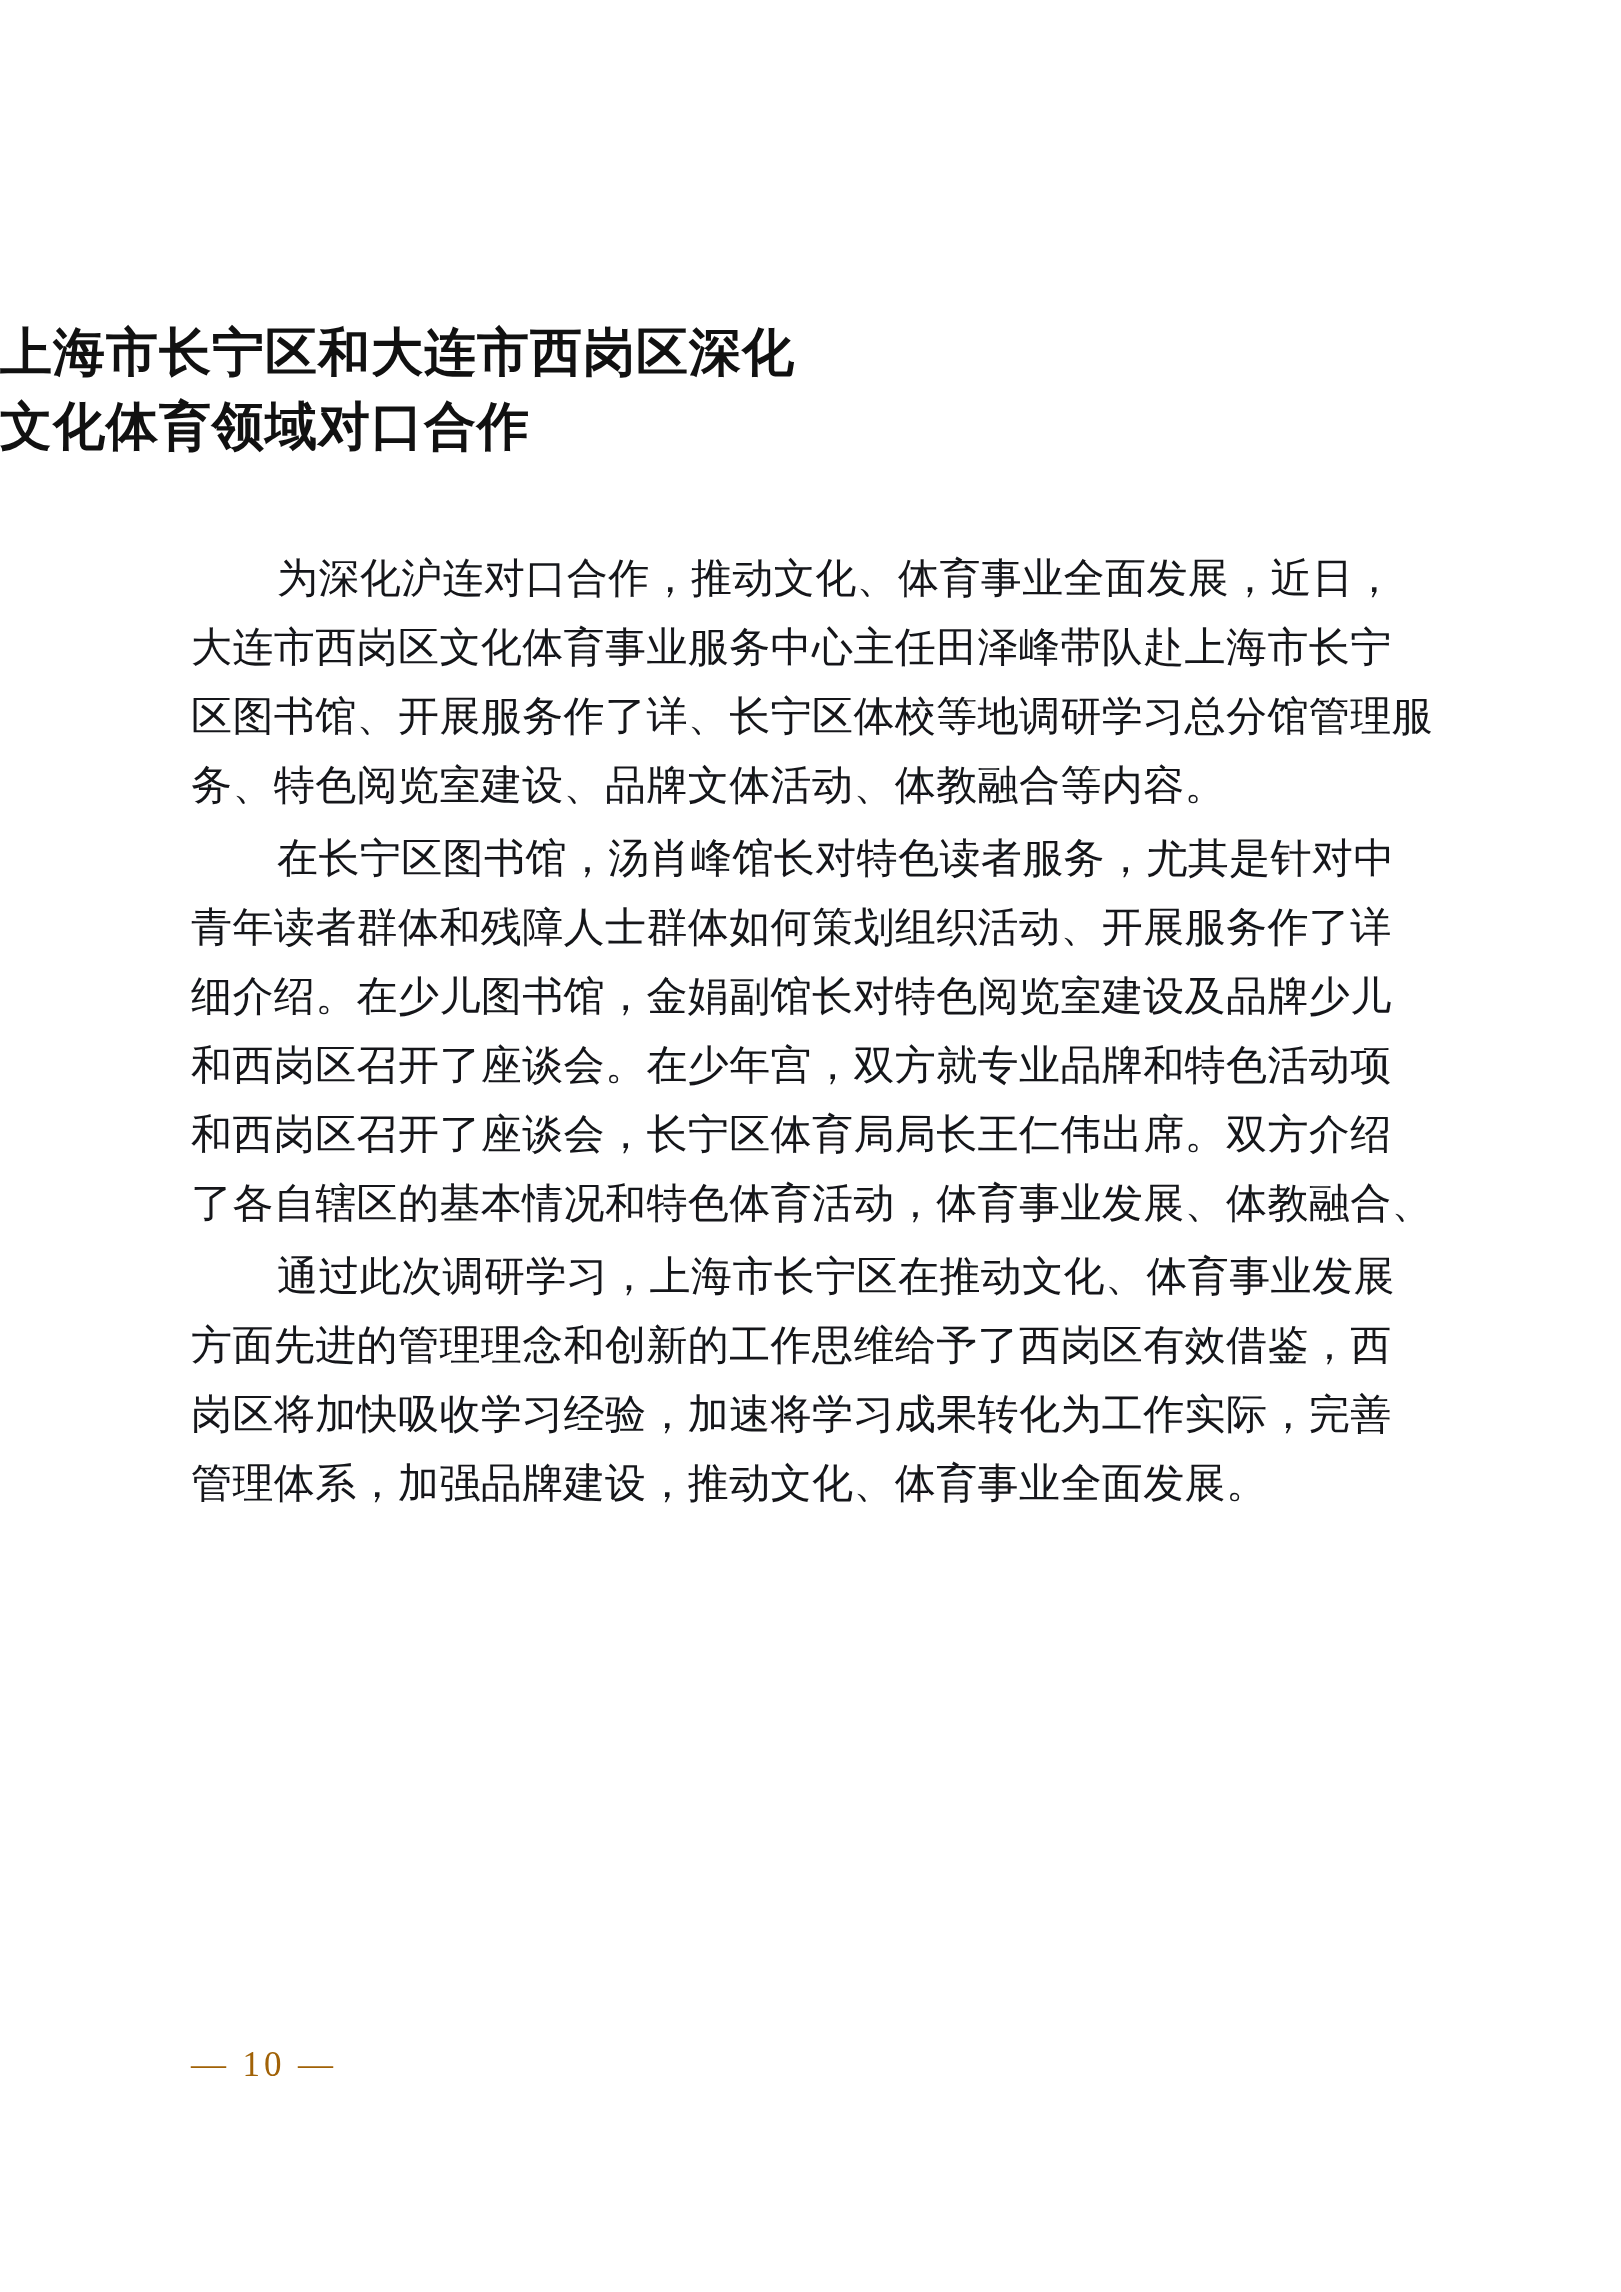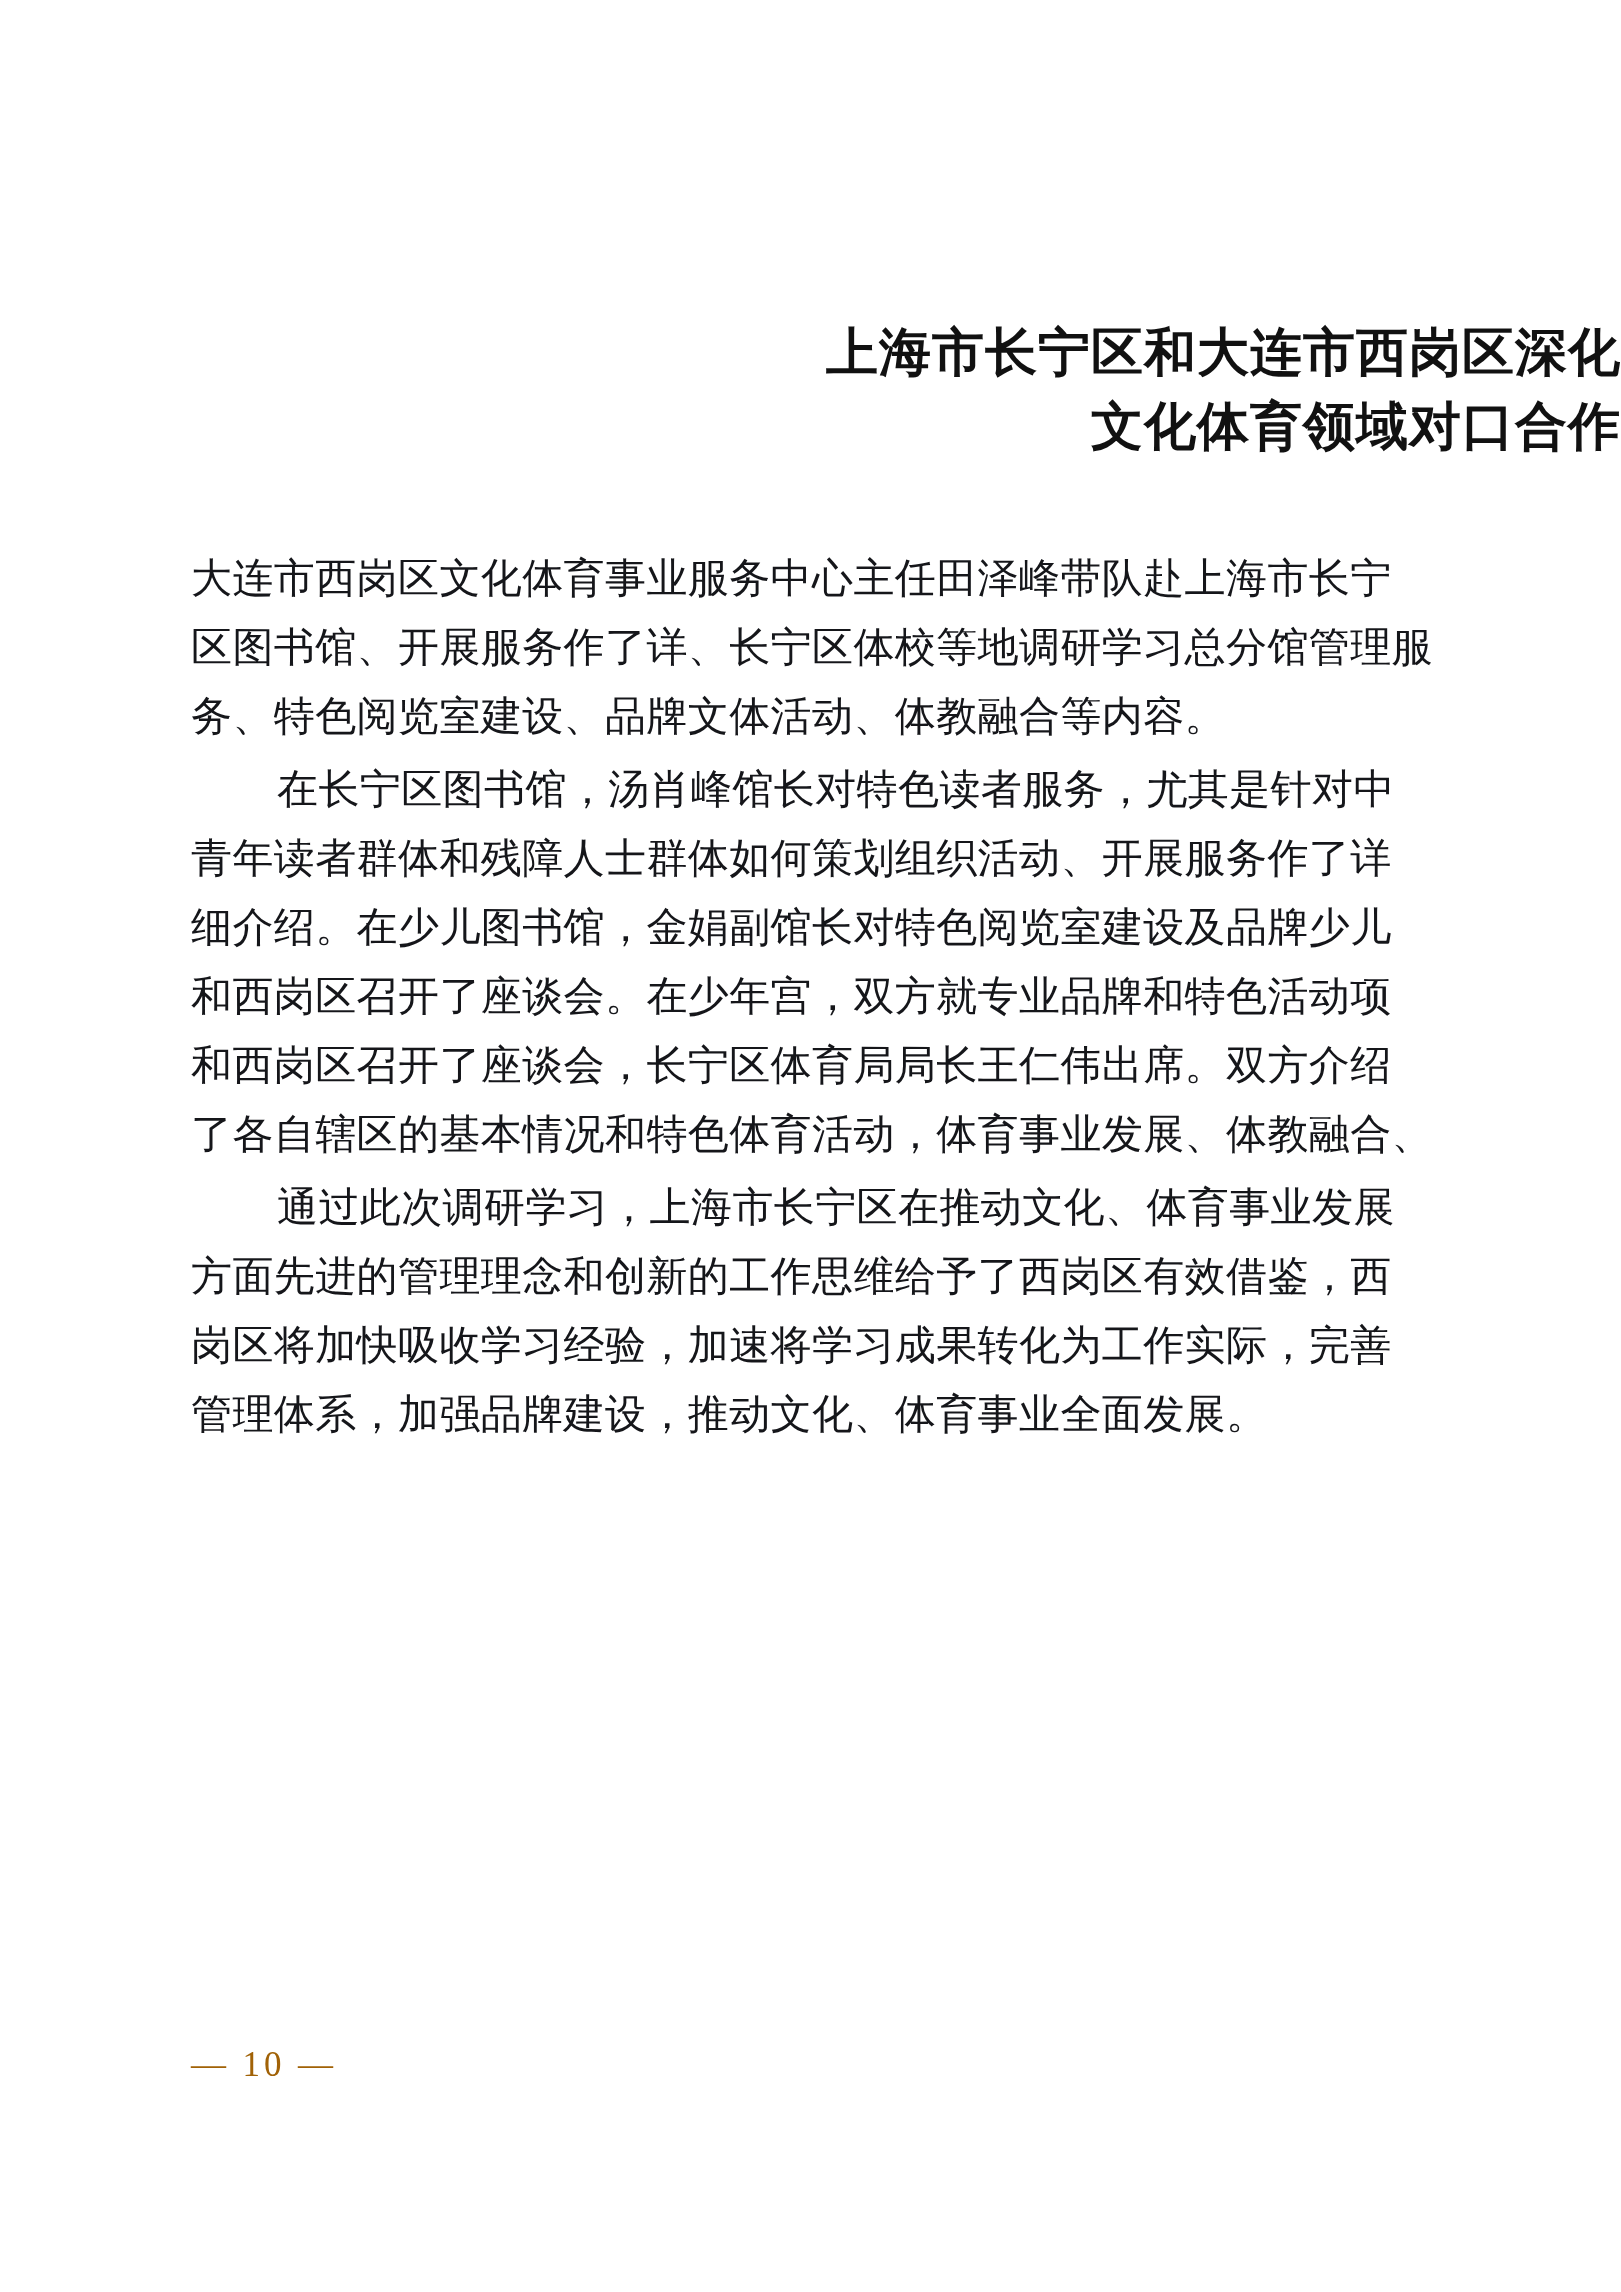--- a/index.html
+++ b/index.html
@@ -17,21 +17,21 @@
     background: #ffffff;
     margin: 0 auto;
     overflow: hidden;
   }
   
   .doc-title {
     position: absolute;
     left: 0;
     right: 0;
     top: 316px;
-    text-align: right;
+    text-align: left;
   }
   .doc-title .title-line {
     display: block;
     font-family: "Liberation Serif", "DejaVu Serif", serif;
     font-weight: 700;
     font-size: 52px;
     line-height: 74px;
     letter-spacing: 1px;
     color: #111111;
     white-space: nowrap;
@@ -84,20 +84,21 @@
 <div class="page">
 
   <div class="doc-title">
     <span class="title-line">上海市长宁区和大连市西岗区深化</span>
     <span class="title-line">文化体育领域对口合作</span>
   </div>
 
   <div class="doc-body">
 
     <p class="para">
+      <span class="line indent">为深化沪连对口合作，推动文化、体育事业全面发展，近日，</span>
       <span class="line">大连市西岗区文化体育事业服务中心主任田泽峰带队赴上海市长宁</span>
       <span class="line">区图书馆、开展服务作了详、长宁区体校等地调研学习总分馆管理服</span>
       <span class="line">务、特色阅览室建设、品牌文体活动、体教融合等内容。</span>
     </p>
 
     <p class="para">
       <span class="line indent">在长宁区图书馆，汤肖峰馆长对特色读者服务，尤其是针对中</span>
       <span class="line">青年读者群体和残障人士群体如何策划组织活动、开展服务作了详</span>
       <span class="line">细介绍。在少儿图书馆，金娟副馆长对特色阅览室建设及品牌少儿</span>
       <span class="line">和西岗区召开了座谈会。在少年宫，双方就专业品牌和特色活动项</span>

